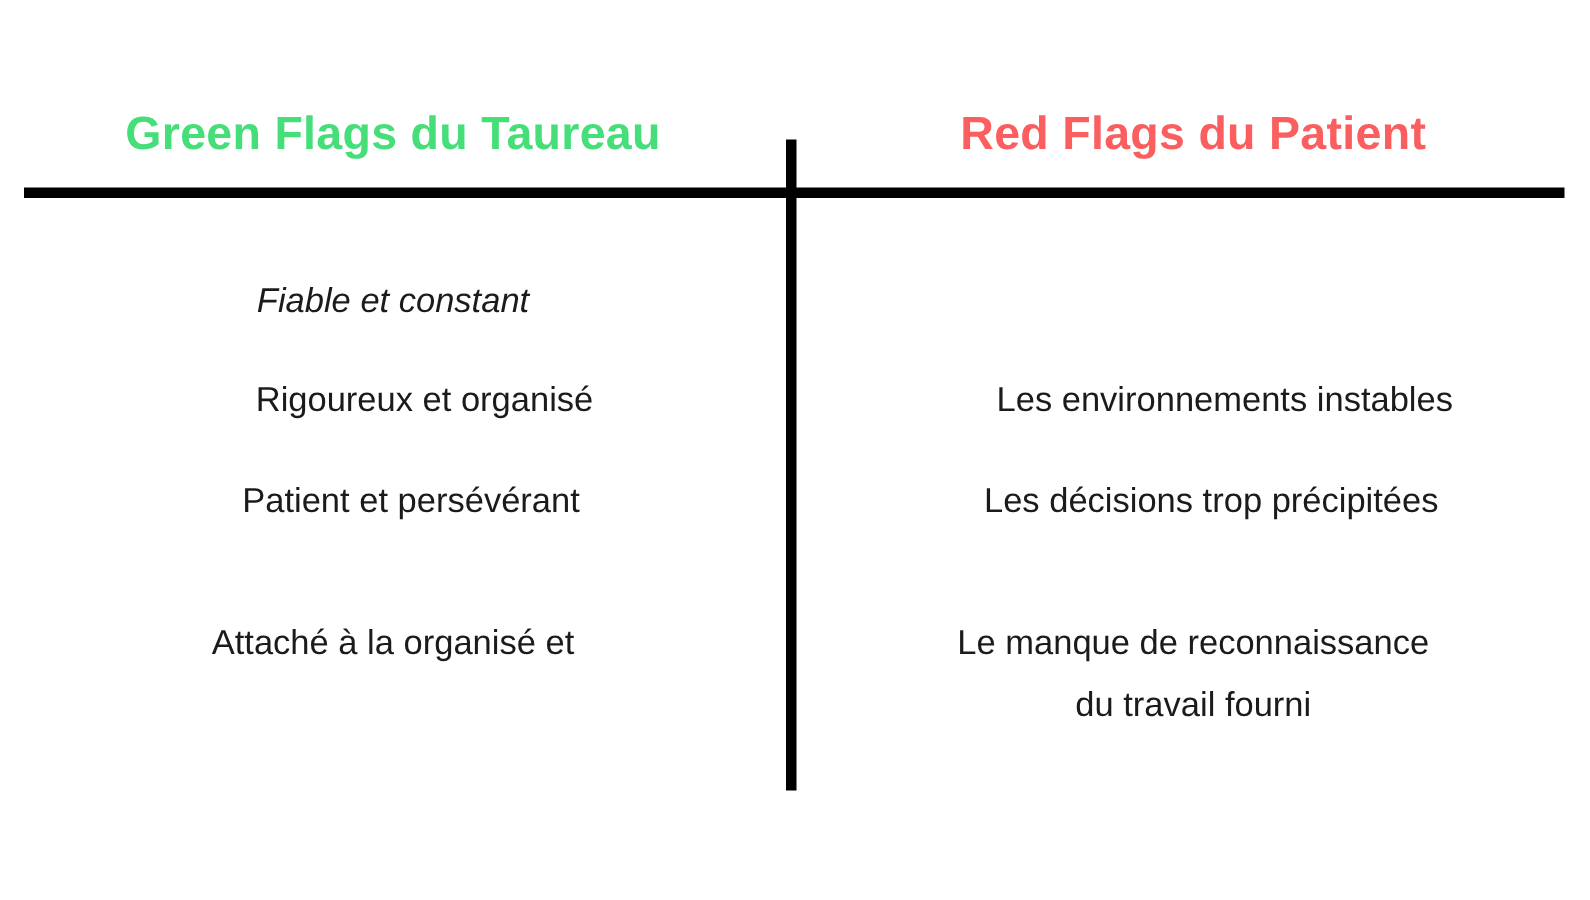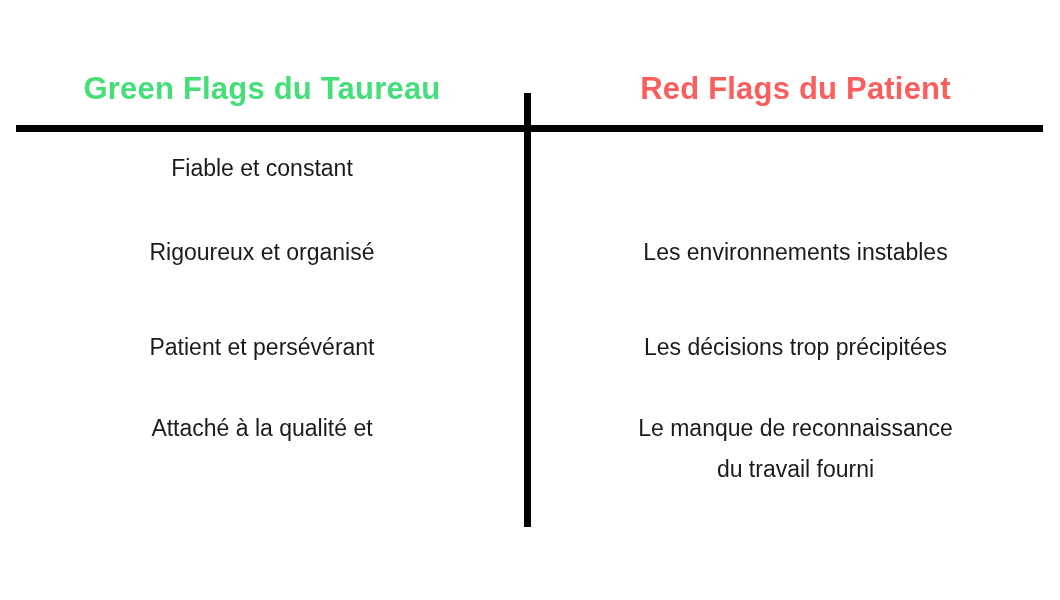--- a/index.html
+++ b/index.html
@@ -49,23 +49,23 @@
   .row {
     position: absolute;
     left: 0;
     width: 100%;
     text-align: center;
     font-size: 23px;
     font-weight: 400;
     line-height: 41px;
   }
   .row span { display: block; }
-  .r1 { top: 148px; }
-  .r2 { top: 232px; }
-  .r3 { top: 327px; }
+  .r1 { top: 180px; font-style: italic; }
+  .r2 { top: 246px; margin-left: 21px; }
+  .r3 { top: 313px; margin-left: 12px; }
   .r4 { top: 408px; }
 </style>
 </head>
 <body>
 
 <div id="canvas" style="background: rgb(255, 255, 255);">
 
   <div class="hline" style="background: rgb(0, 0, 0);"></div>
   <div class="vline" style="background: rgb(0, 0, 0);"></div>
 
@@ -74,21 +74,21 @@
     <div class="row r1">
       <span>Fiable et constant</span>
     </div>
     <div class="row r2">
       <span>Rigoureux et organisé</span>
     </div>
     <div class="row r3">
       <span>Patient et persévérant</span>
     </div>
     <div class="row r4">
-      <span>Attaché à la qualité et</span>
+      <span>Attaché à la organisé et</span>
     </div>
   </div>
 
   <div class="col right" style="color: rgb(27, 27, 27);">
     <h2 class="col-title" style="color: rgb(250, 94, 94);">Red Flags du Patient</h2>
     <div class="row r2">
       <span>Les environnements instables</span>
     </div>
     <div class="row r3">
       <span>Les décisions trop précipitées</span>

